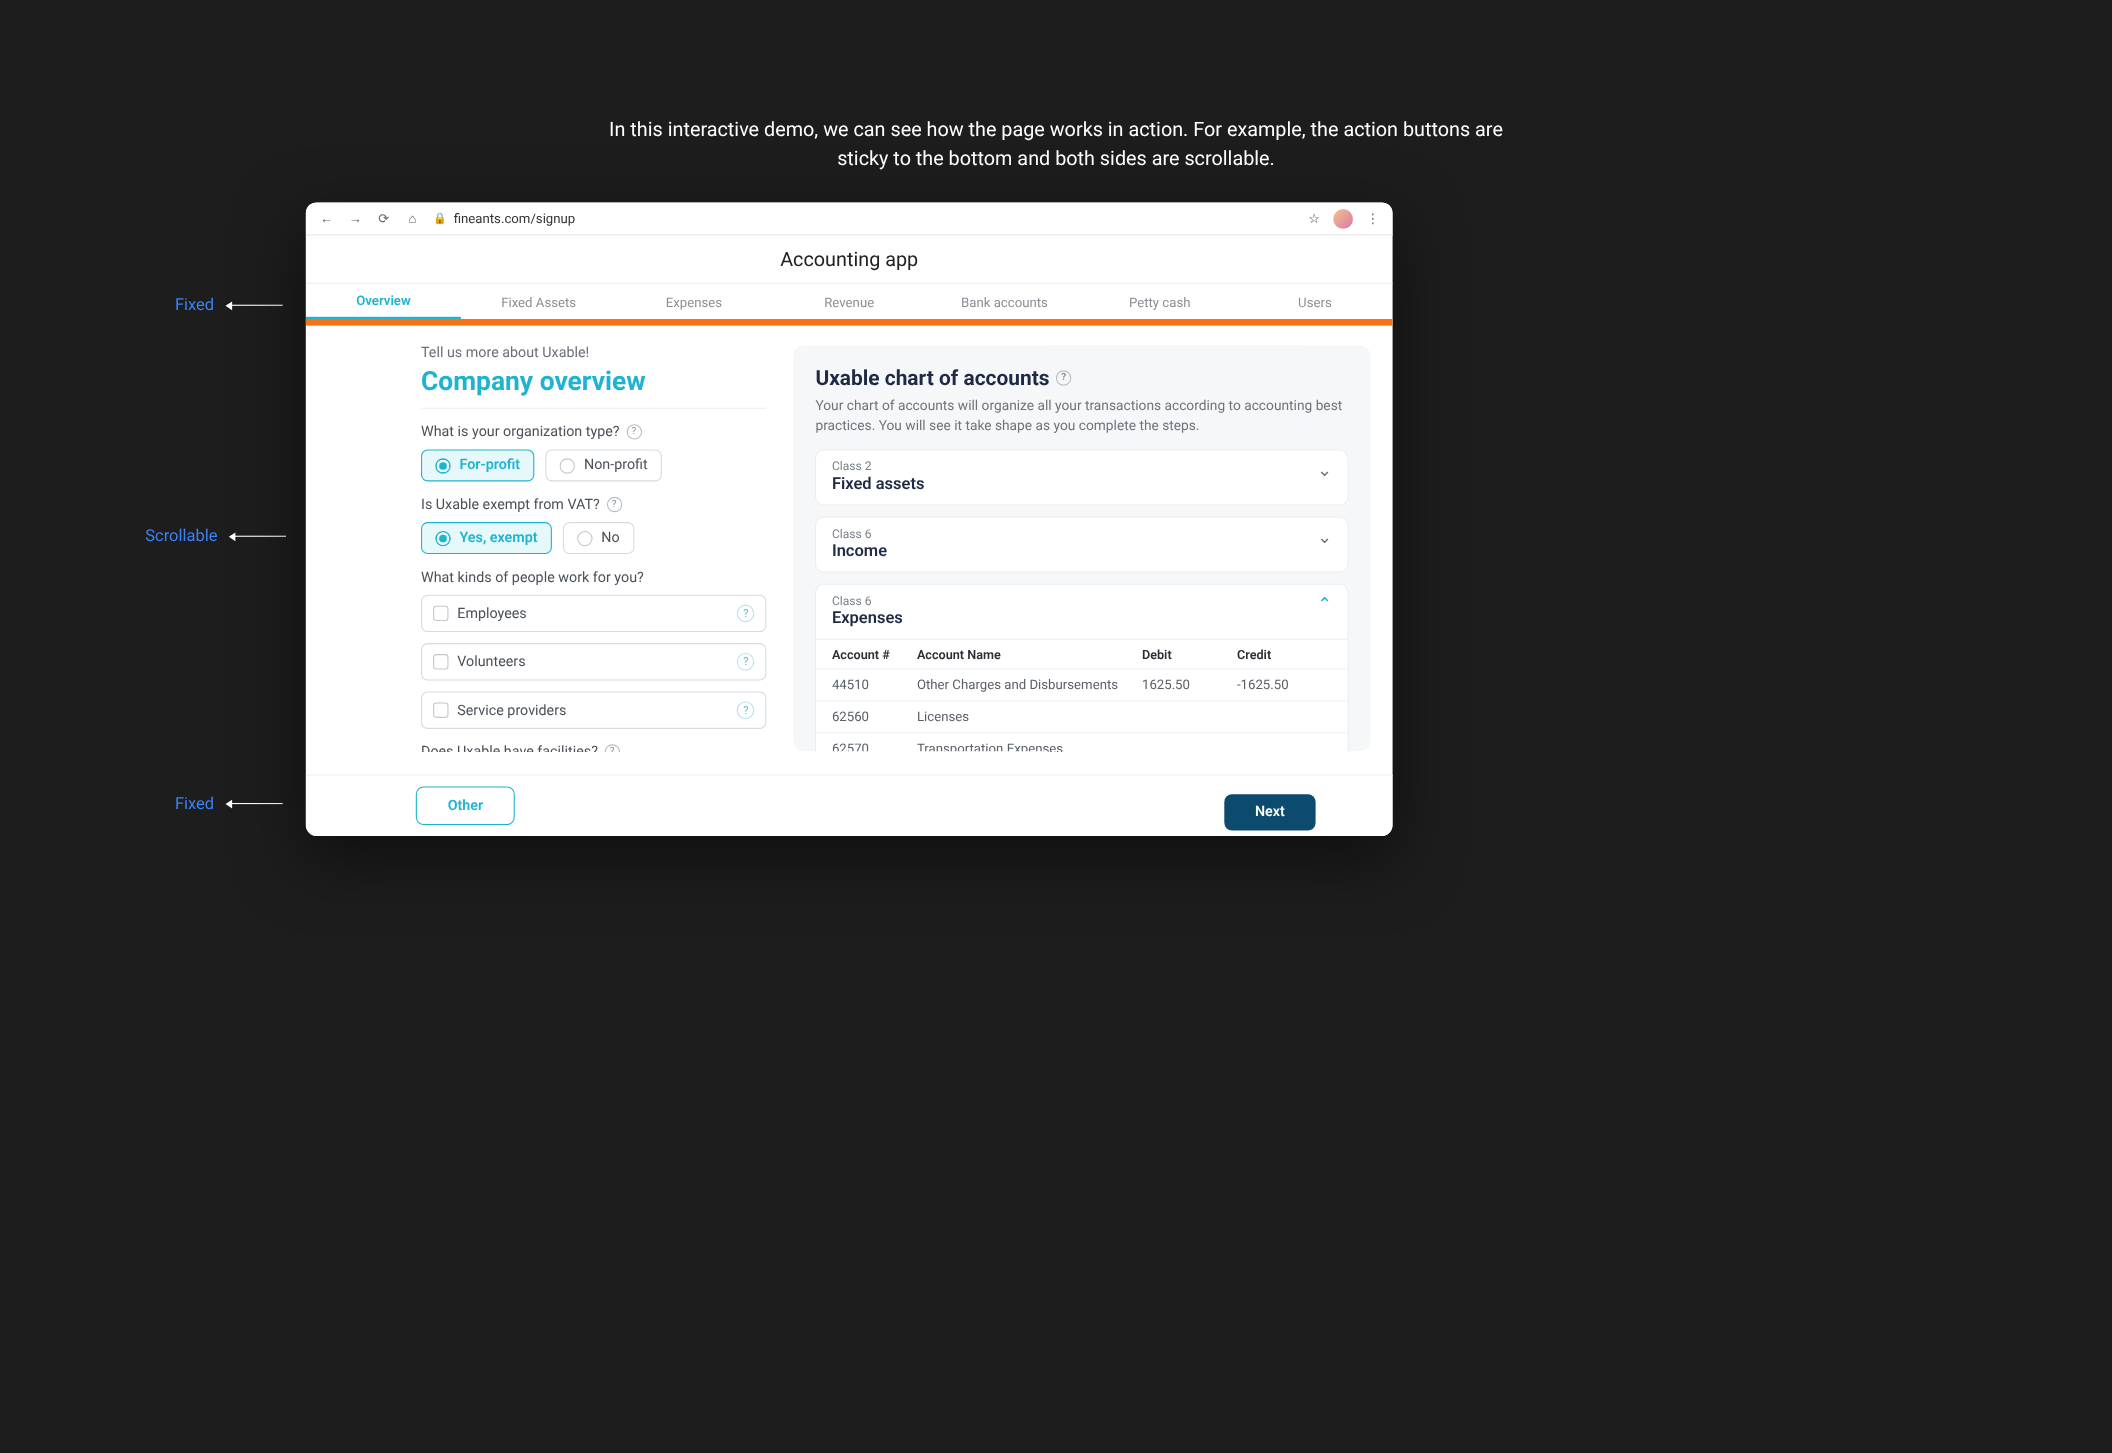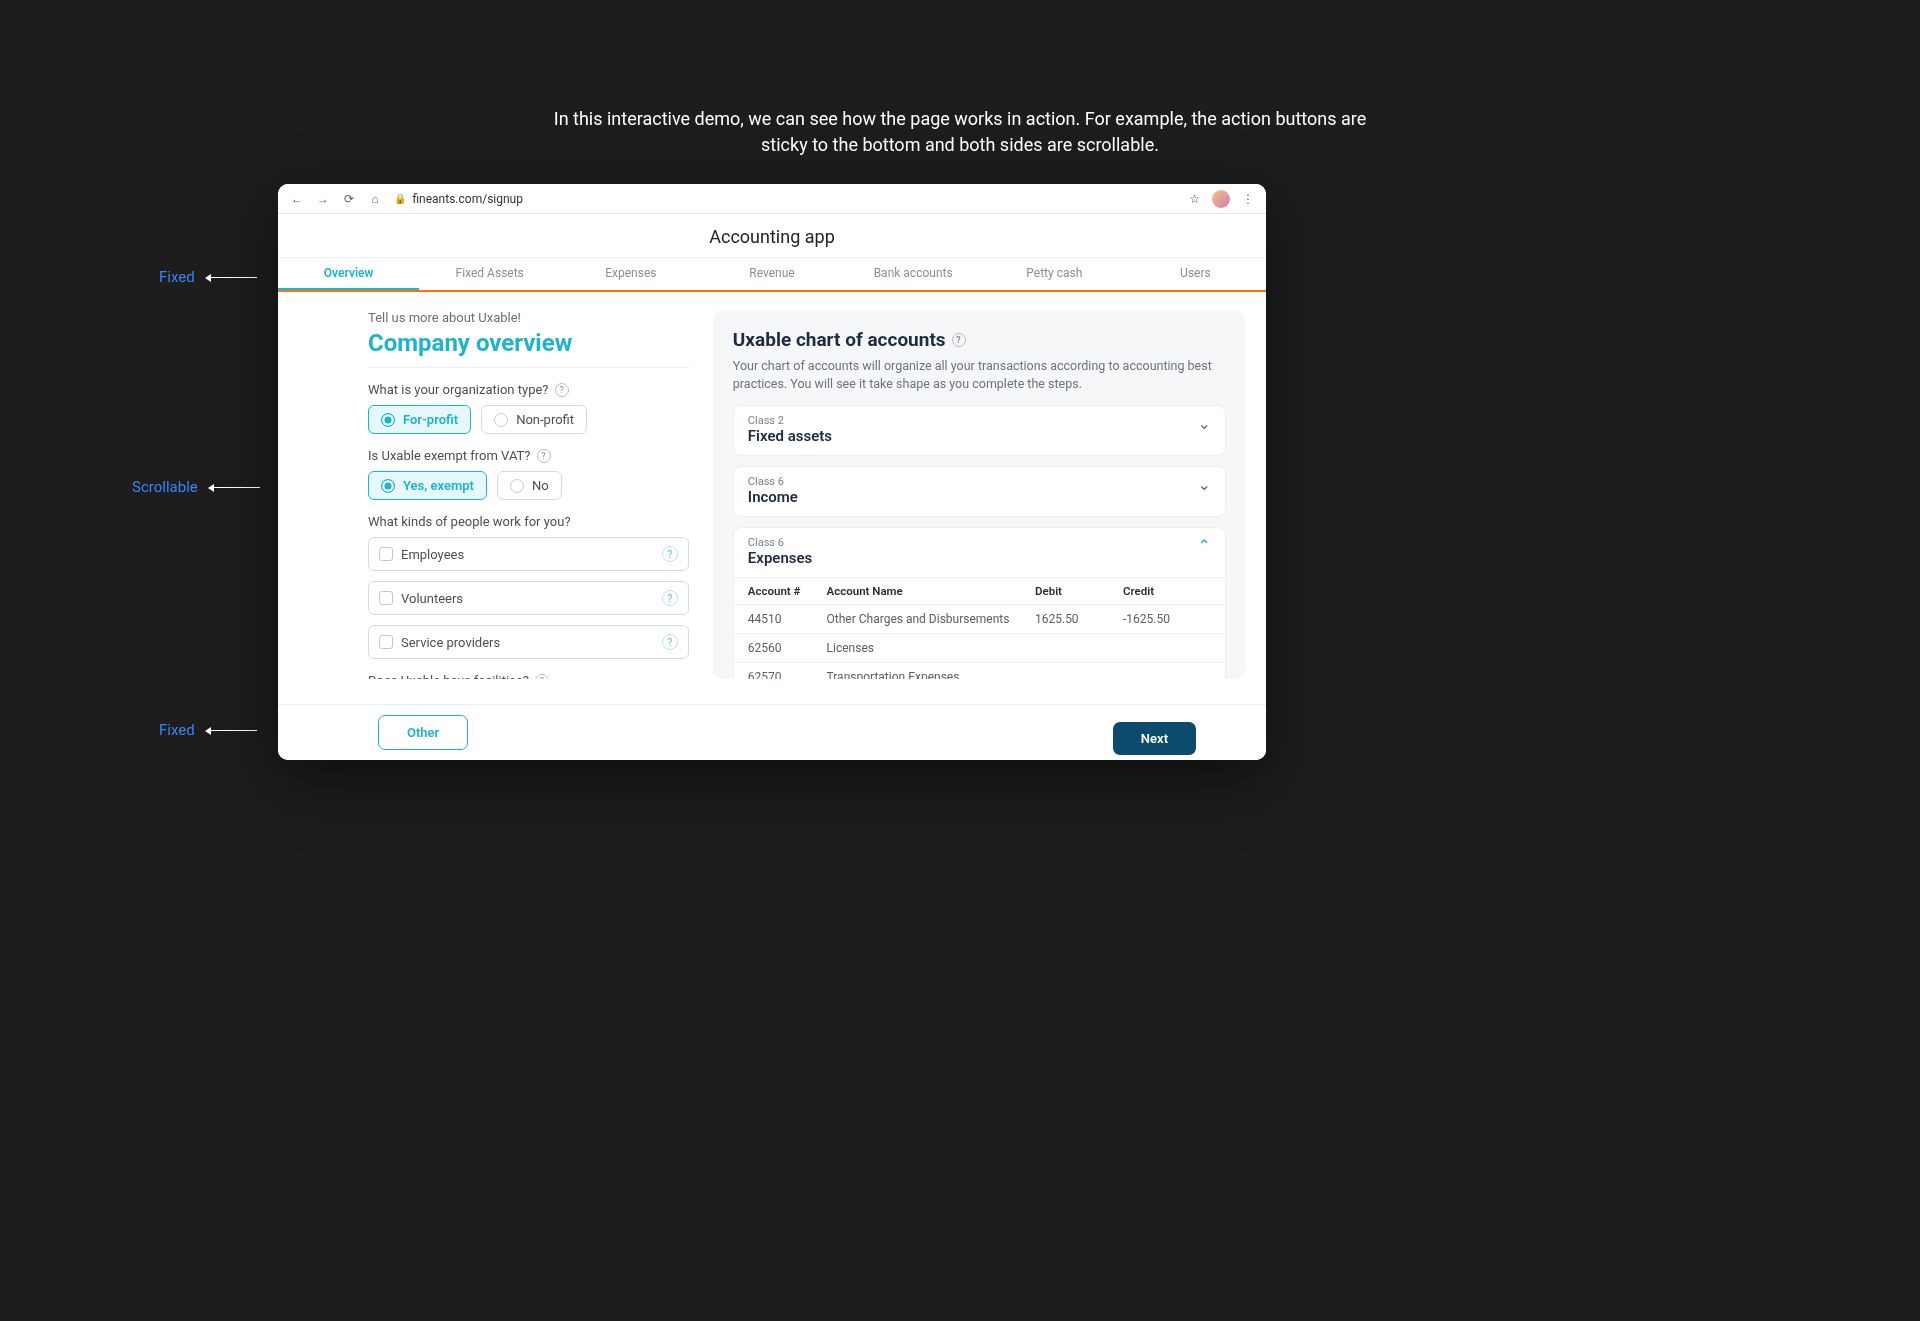--- a/index.html
+++ b/index.html
@@ -28,33 +28,33 @@
 
 .addrbar { height:30px; background:#fff; border-bottom:1px solid #e5e5e5; display:flex; align-items:center; padding:0 12px; gap:12px; font-size:12px; color:#555; }
 .addrbar .ic { width:14px; text-align:center; color:#666; }
 .url { flex:1; display:flex; align-items:center; gap:6px; font-size:12px; color:#333; }
 .lock { font-size:10px; color:#555; }
 .star { margin-left:auto; color:#444; }
 .avatar{ width:18px;height:18px;border-radius:50%;background:linear-gradient(135deg,#f6c28b,#d67aa8);}
 .kebab { color:#666; }
 
 .apptitle { text-align:center; font-size:18px; color:#222; padding:12px 0 10px; }
-.navtabs { display:flex; border-top:1px solid #eceef0; border-bottom:2px solid #f97316; }
+.navtabs { display:flex; border-top:1px solid #eceef0; border-bottom:6px solid #f97316;align-items:flex-end; }
 .navtabs .t { flex:1; text-align:center; font-size:12px; color:#8a8f96; padding:8px 0; }
 .navtabs .t.act { color:#1eb3cf; border-bottom:2px solid #1eb3cf; font-weight:600; }
 
-.body { display:flex; height:calc(100% - 32px - 30px - 44px - 27px - 56px); }
+.body { display:flex; height:calc(100% - 32px - 30px - 44px - 27px - 56px);padding-left:15px; }
 .left { width:43%; padding:18px 4px 0 90px; overflow:hidden; }
 .right{ flex:1; padding:18px 20px 0 10px; overflow:hidden;}
 .scrollbox{ overflow-y:auto; height:100%; padding-right:10px;}
 .scrollbox::-webkit-scrollbar{width:6px;} .scrollbox::-webkit-scrollbar-thumb{background:#d9dde1;border-radius:4px;}
 
 .pre { color:#6a7079; font-size:13px; margin-bottom:4px; }
 .h1 { color:#1eb3cf; font-size:24px; font-weight:700; margin-bottom:14px; border-bottom:1px solid #eceef0; padding-bottom:10px; }
-.q  { color:#4a5058; font-size:13px; margin:14px 0 8px; display:flex; align-items:flex-end; gap:6px; }
+.q  { color:#4a5058; font-size:13px; margin:14px 0 8px; display:flex; align-items:flex-start; gap:6px; }
 .qmark{ width:14px;height:14px;border:1px solid #b7bdc3;border-radius:50%;font-size:9px;color:#8a8f96;display:inline-flex;align-items:center;justify-content:center;}
 .pills{ display:flex; gap:10px;}
 .pill{ border:1px solid #d6dbe0;border-radius:6px;padding:6px 12px;font-size:13px;color:#4a5058;display:flex;align-items:center;gap:8px;cursor:pointer;}
 .pill .r{width:14px;height:14px;border-radius:50%;border:1.5px solid #c2c8cd;}
 .pill.act{border-color:#1eb3cf;color:#1eb3cf;background:#e7f8fb;font-weight:600;}
 .pill.act .r{border-color:#1eb3cf;background:#1eb3cf;box-shadow:inset 0 0 0 2.5px #e7f8fb;}
 .chk{ border:1px solid #d6dbe0;border-radius:6px;padding:8px 10px;font-size:13px;color:#4a5058;display:flex;align-items:center;gap:8px;margin-bottom:10px;cursor:pointer;}
 .chk .c{width:14px;height:14px;border:1.5px solid #c2c8cd;border-radius:3px;}
 .chk .h{margin-left:auto;width:16px;height:16px;border:1px solid #b6e4ee;border-radius:50%;font-size:10px;color:#4bc2d8;display:flex;align-items:center;justify-content:center;}
 

